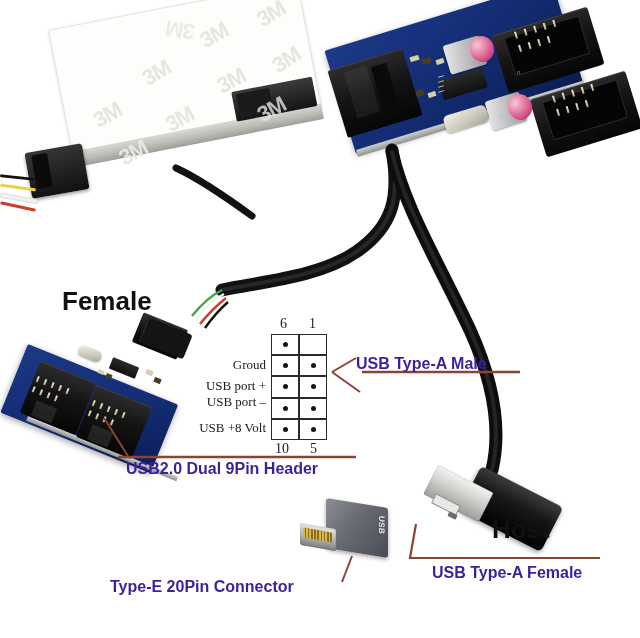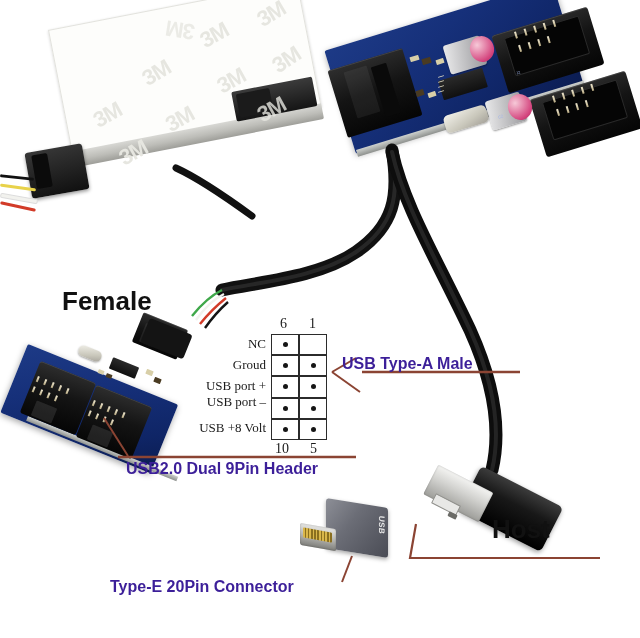--- a/index.html
+++ b/index.html
@@ -275,21 +275,20 @@
     <div class="gold"></div>
   </div>
 
   <div id="pinout-diagram" class="abs" style="left:0;top:0;width:640px;height:638px;">
 
     <span class="pinnum" style="left:280px;top:316px;">6</span>
     <span class="pinnum" style="left:309px;top:316px;">1</span>
     <span class="pinnum" style="left:275px;top:441px;">10</span>
     <span class="pinnum" style="left:310px;top:441px;">5</span>
 
-    <span class="pinlbl" style="left:120px;top:336px;width:146px;">NC</span>
     <span class="pinlbl" style="left:120px;top:378px;width:146px;">USB port +</span>
     <span class="pinlbl" style="left:120px;top:357px;width:146px;">Groud</span>
     <span class="pinlbl" style="left:120px;top:394px;width:146px;">USB port –</span>
     <span class="pinlbl" style="left:120px;top:420px;width:146px;">USB +8 Volt</span>
 
     <div id="pintable">
       <div class="cell" style="left:0px;top:0px;"></div>
       <div class="cell" style="left:28px;top:0px;"></div>
       <div class="cell" style="left:0px;top:21.2px;"></div>
       <div class="cell" style="left:28px;top:21.2px;"></div>
@@ -309,20 +308,21 @@
       <div class="dot" style="left:39.5px;top:71.6px;"></div>
       <div class="dot" style="left:11.5px;top:92.8px;"></div>
       <div class="dot" style="left:39.5px;top:92.8px;"></div>
     </div>
   </div>
 
   <div class="lbl lbl-dark" style="left:62px;top:286px;font-size:26px;">Female</div>
 
   <div class="lbl lbl-dark" style="left:492px;top:514px;font-size:26px;">Host</div>
 
-  <div class="lbl lbl-purple" style="left:342px;top:355px;font-size:16px;">USB Type-A Male</div>
+  <div class="lbl lbl-purple" style="left:356px;top:355px;font-size:16px;">USB Type-A Male</div>
 
   <div class="lbl lbl-purple" style="left:126px;top:460px;font-size:16px;">USB2.0 Dual 9Pin Header</div>
 
   <div class="lbl lbl-purple" style="left:110px;top:578px;font-size:16px;">Type-E 20Pin Connector</div>
 
+  <div class="lbl lbl-purple" style="left:432px;top:564px;font-size:16px;">USB Type-A Female</div>
 
 </div>
 
 </body></html>

